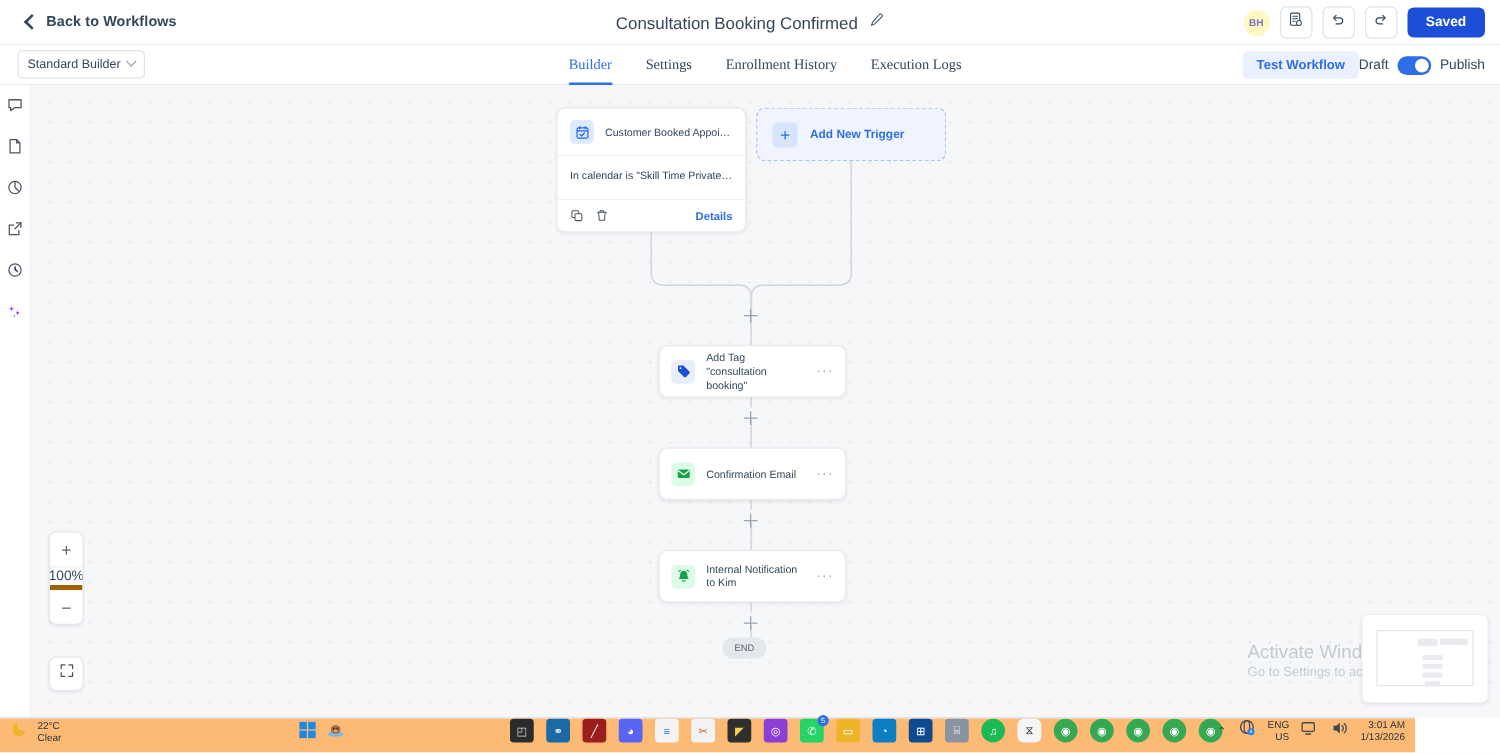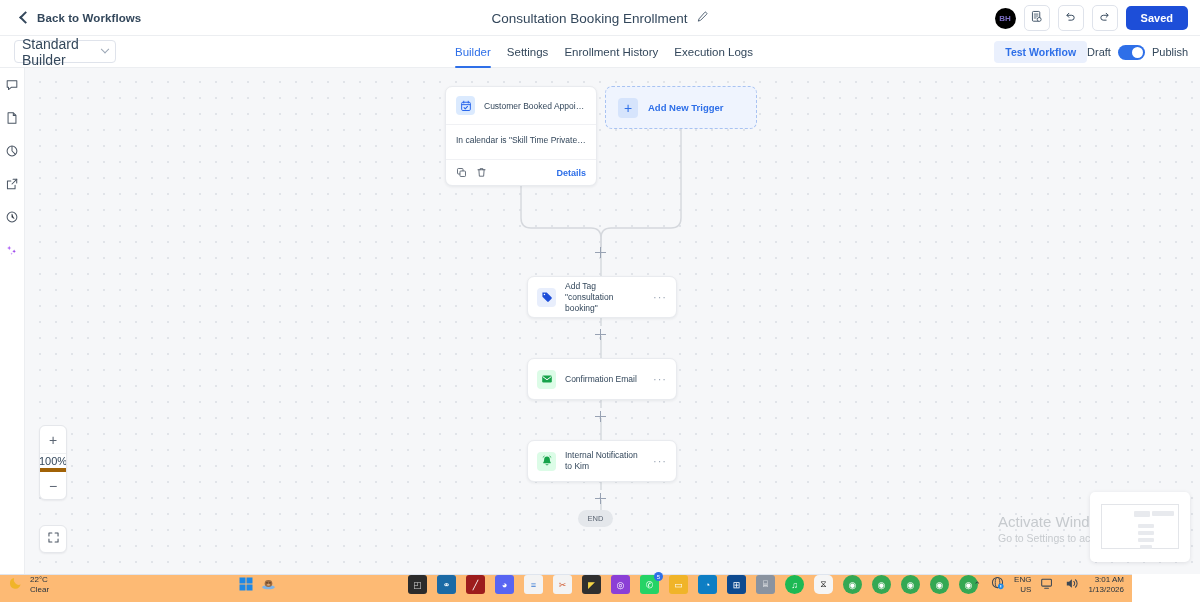--- a/index.html
+++ b/index.html
@@ -31,21 +31,21 @@
   }
   .wf-title { font-size: 13.5px; color: #33475b; font-weight: 400; }
   .pencil-icon { pointer-events: auto; cursor: pointer; display: block; }
 
   .topbar-right {
     position: absolute; right: 12px; top: 0; height: 36px;
     display: flex; align-items: center; gap: 8px;
   }
   .avatar {
     width: 21px; height: 21px; border-radius: 50%;
-    background: #000000; color: #7c6ec4; font-size: 8px; font-weight: 700;
+    background: #fef9c3; color: #7c6ec4; font-size: 8px; font-weight: 700;
     display: flex; align-items: center; justify-content: center;
     cursor: pointer;
   }
   .icon-btn {
     width: 26px; height: 26px; border: 1px solid #dfe3eb; border-radius: 5px;
     background: #fff; display: flex; align-items: center; justify-content: center;
     cursor: pointer;
   }
   .saved-btn {
     background: #1d4ed8; color: #fff; font-size: 11px; font-weight: 600;
@@ -56,25 +56,25 @@
   .subbar {
     position: absolute; top: 36px; left: 0; width: 1200px; height: 32px;
     background: #fff; border-bottom: 1px solid #eceef1;
   }
   .builder-select {
     position: absolute; left: 14px; top: 4px;
     width: 102px; height: 23px; border: 1px solid #dfe3eb; border-radius: 4px;
     background: #fff; display: flex; align-items: center; padding: 0 7px;
     cursor: pointer;
   }
-  .builder-select-label { font-size: 14px; color: #33475b; flex: 1; }
+  .builder-select-label { font-size: 10px; color: #33475b; flex: 1; }
   .caret { width: 6px; height: 6px; border-right: 1.3px solid #9aa5b4; border-bottom: 1.3px solid #9aa5b4;
     transform: rotate(45deg) translate(-2px,-2px); }
 
-  .tabs { position: absolute; left: 455px; top: 0; display: flex; gap: 16px; height: 32px; }
+  .tabs { position: absolute; left: 455px; top: 0; display: flex; gap: 27px; height: 32px; font-family: Liberation Serif, serif; }
   .tab {
     font-size: 11.5px; color: #33475b; display: flex; align-items: center;
     height: 32px; cursor: pointer; position: relative; padding-bottom: 1px;
   }
   .tab.active { color: #2e6fe8; font-weight: 400; }
   .tab.active::after {
     content: ''; position: absolute; left: 0; right: 0; bottom: 0;
     height: 2px; background: #2e6fe8; border-radius: 2px;
   }
 
@@ -229,21 +229,21 @@
 
 <div class="app">
 
   <div class="topbar">
     <div class="back-link">
       <span class="back-chevron"></span>
       <span class="back-text">Back to Workflows</span>
     </div>
 
     <div class="wf-title-wrap">
-      <span class="wf-title">Consultation Booking Enrollment</span>
+      <span class="wf-title">Consultation Booking Confirmed</span>
       <span class="pencil-icon">
         <svg width="12" height="12" viewBox="0 0 16 16">
             <path d="M11.6 1.9a1.3 1.3 0 0 1 1.9 0l.6.6a1.3 1.3 0 0 1 0 1.9l-8 8L3 13.5l1.1-3.1z" fill="none" stroke="#33475b" stroke-width="1.1"></path>
           </svg>
       </span>
     </div>
 
     <div class="topbar-right">
       <div class="avatar">BH</div>
       <div class="icon-btn">

